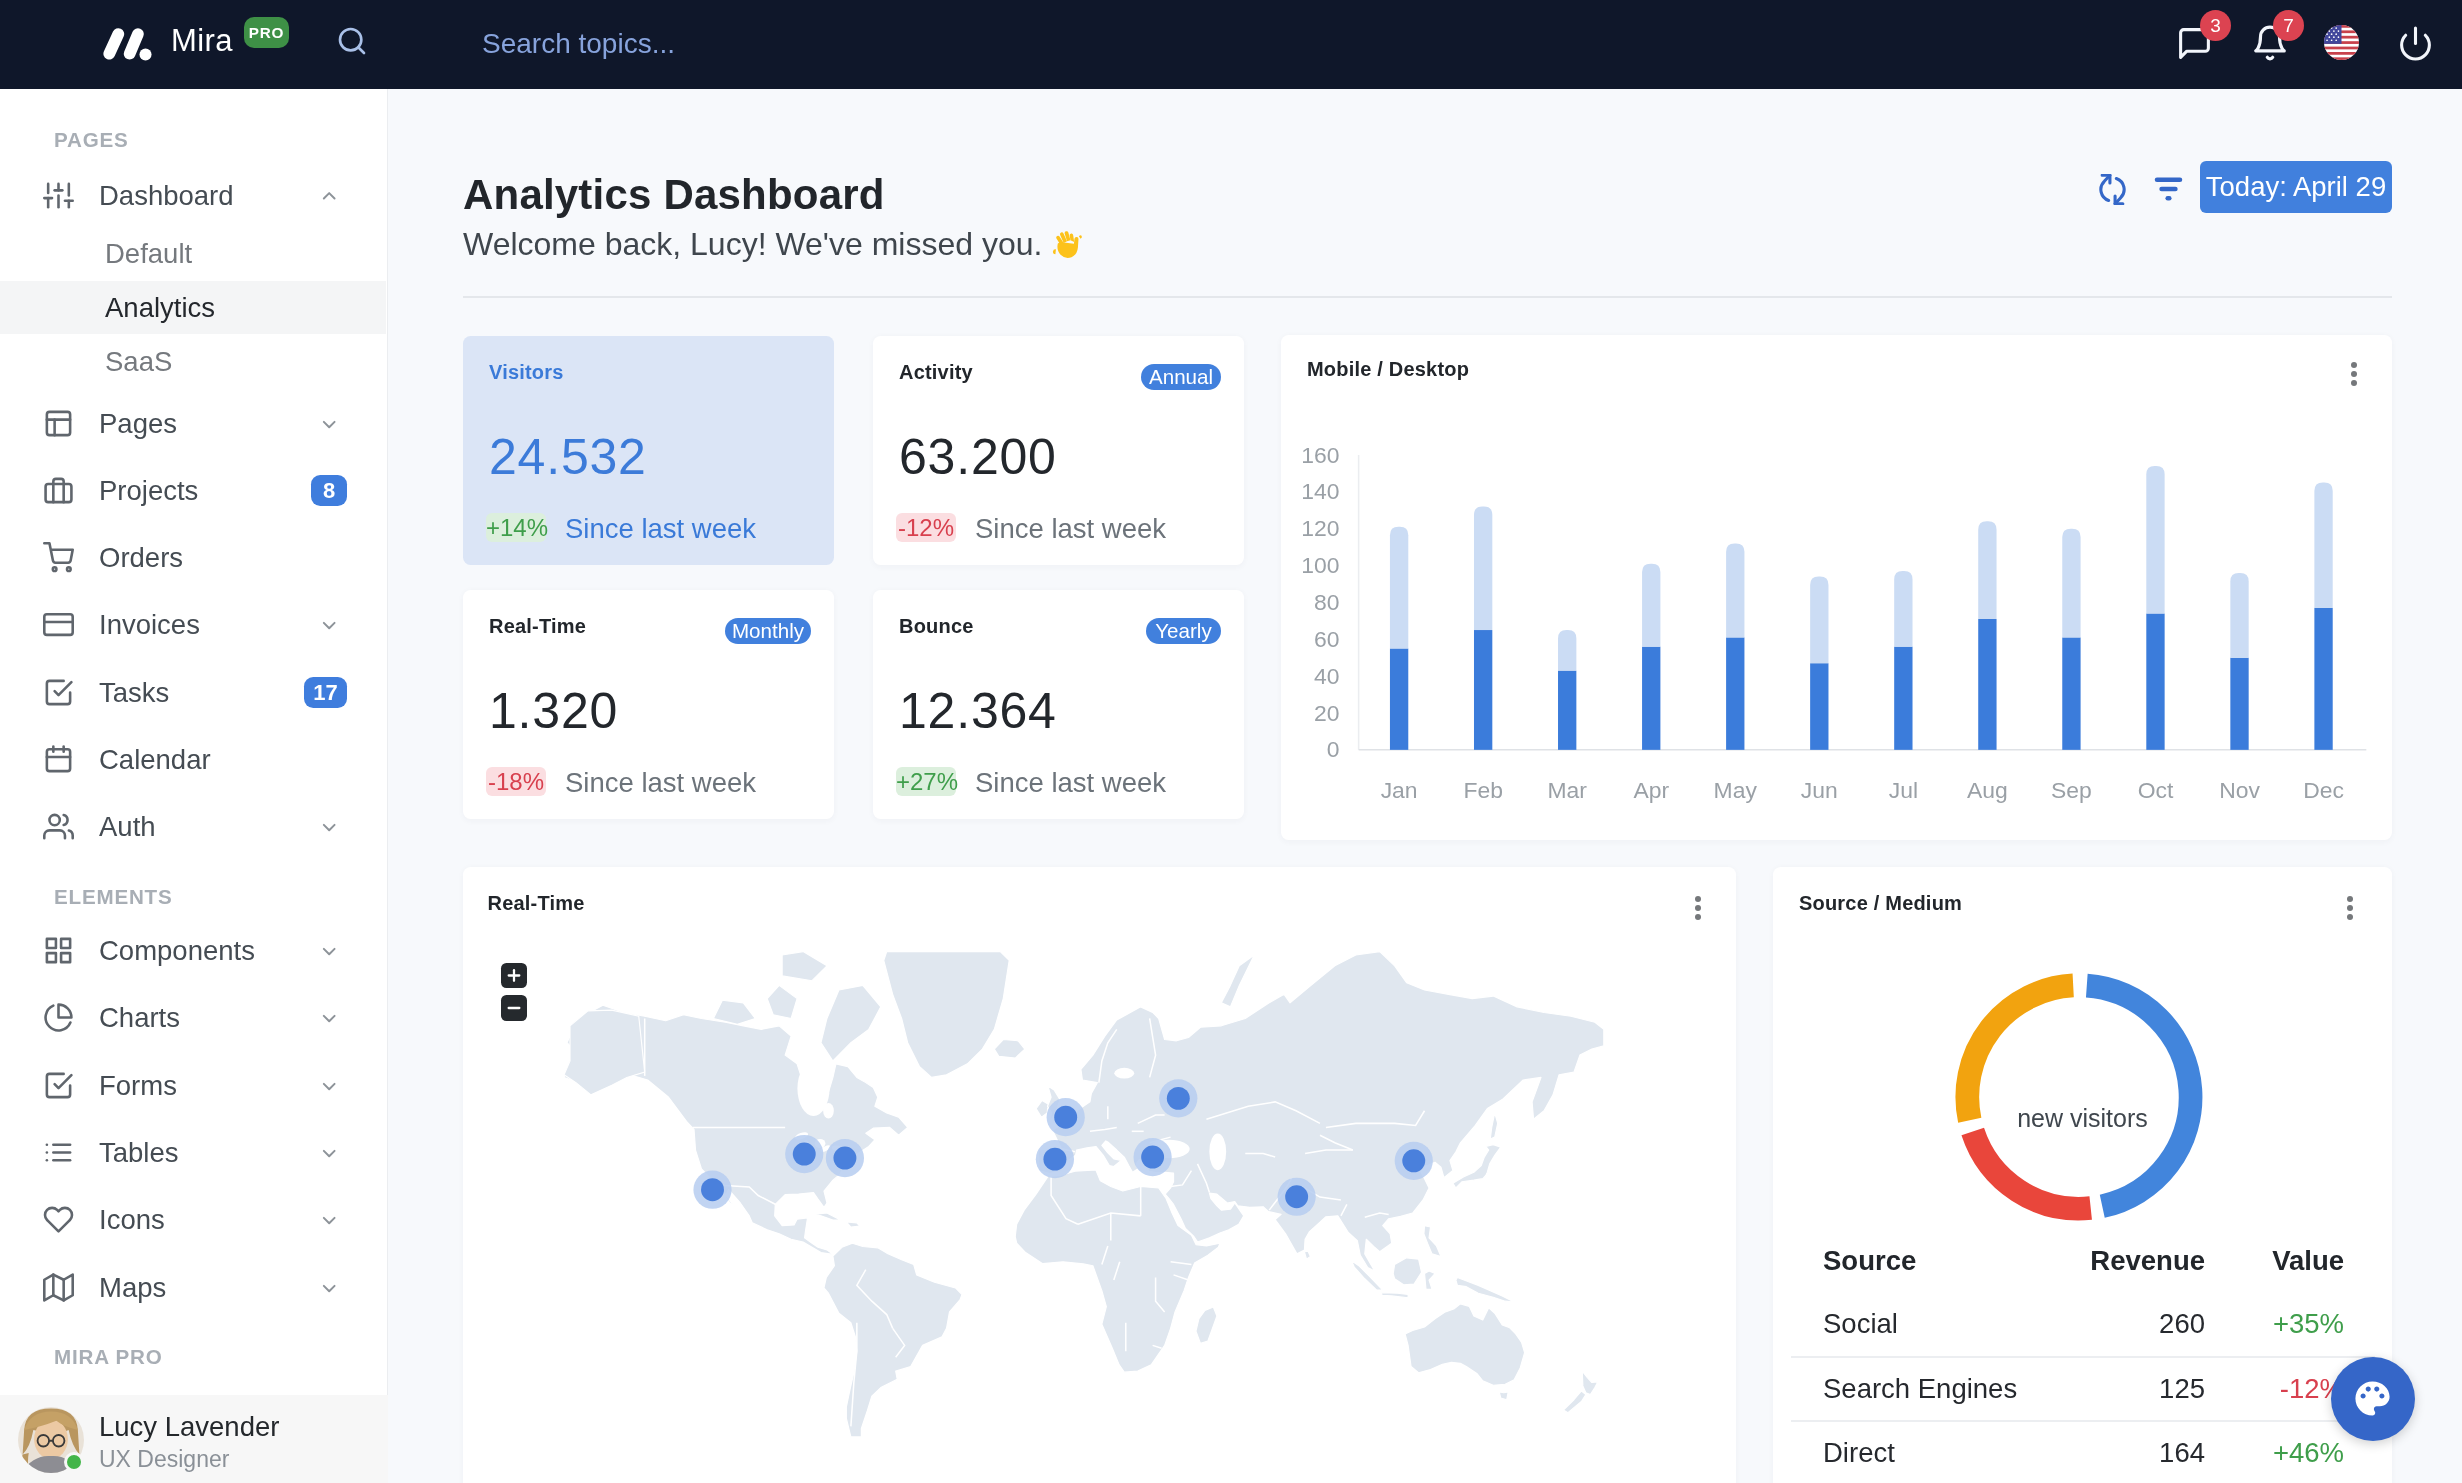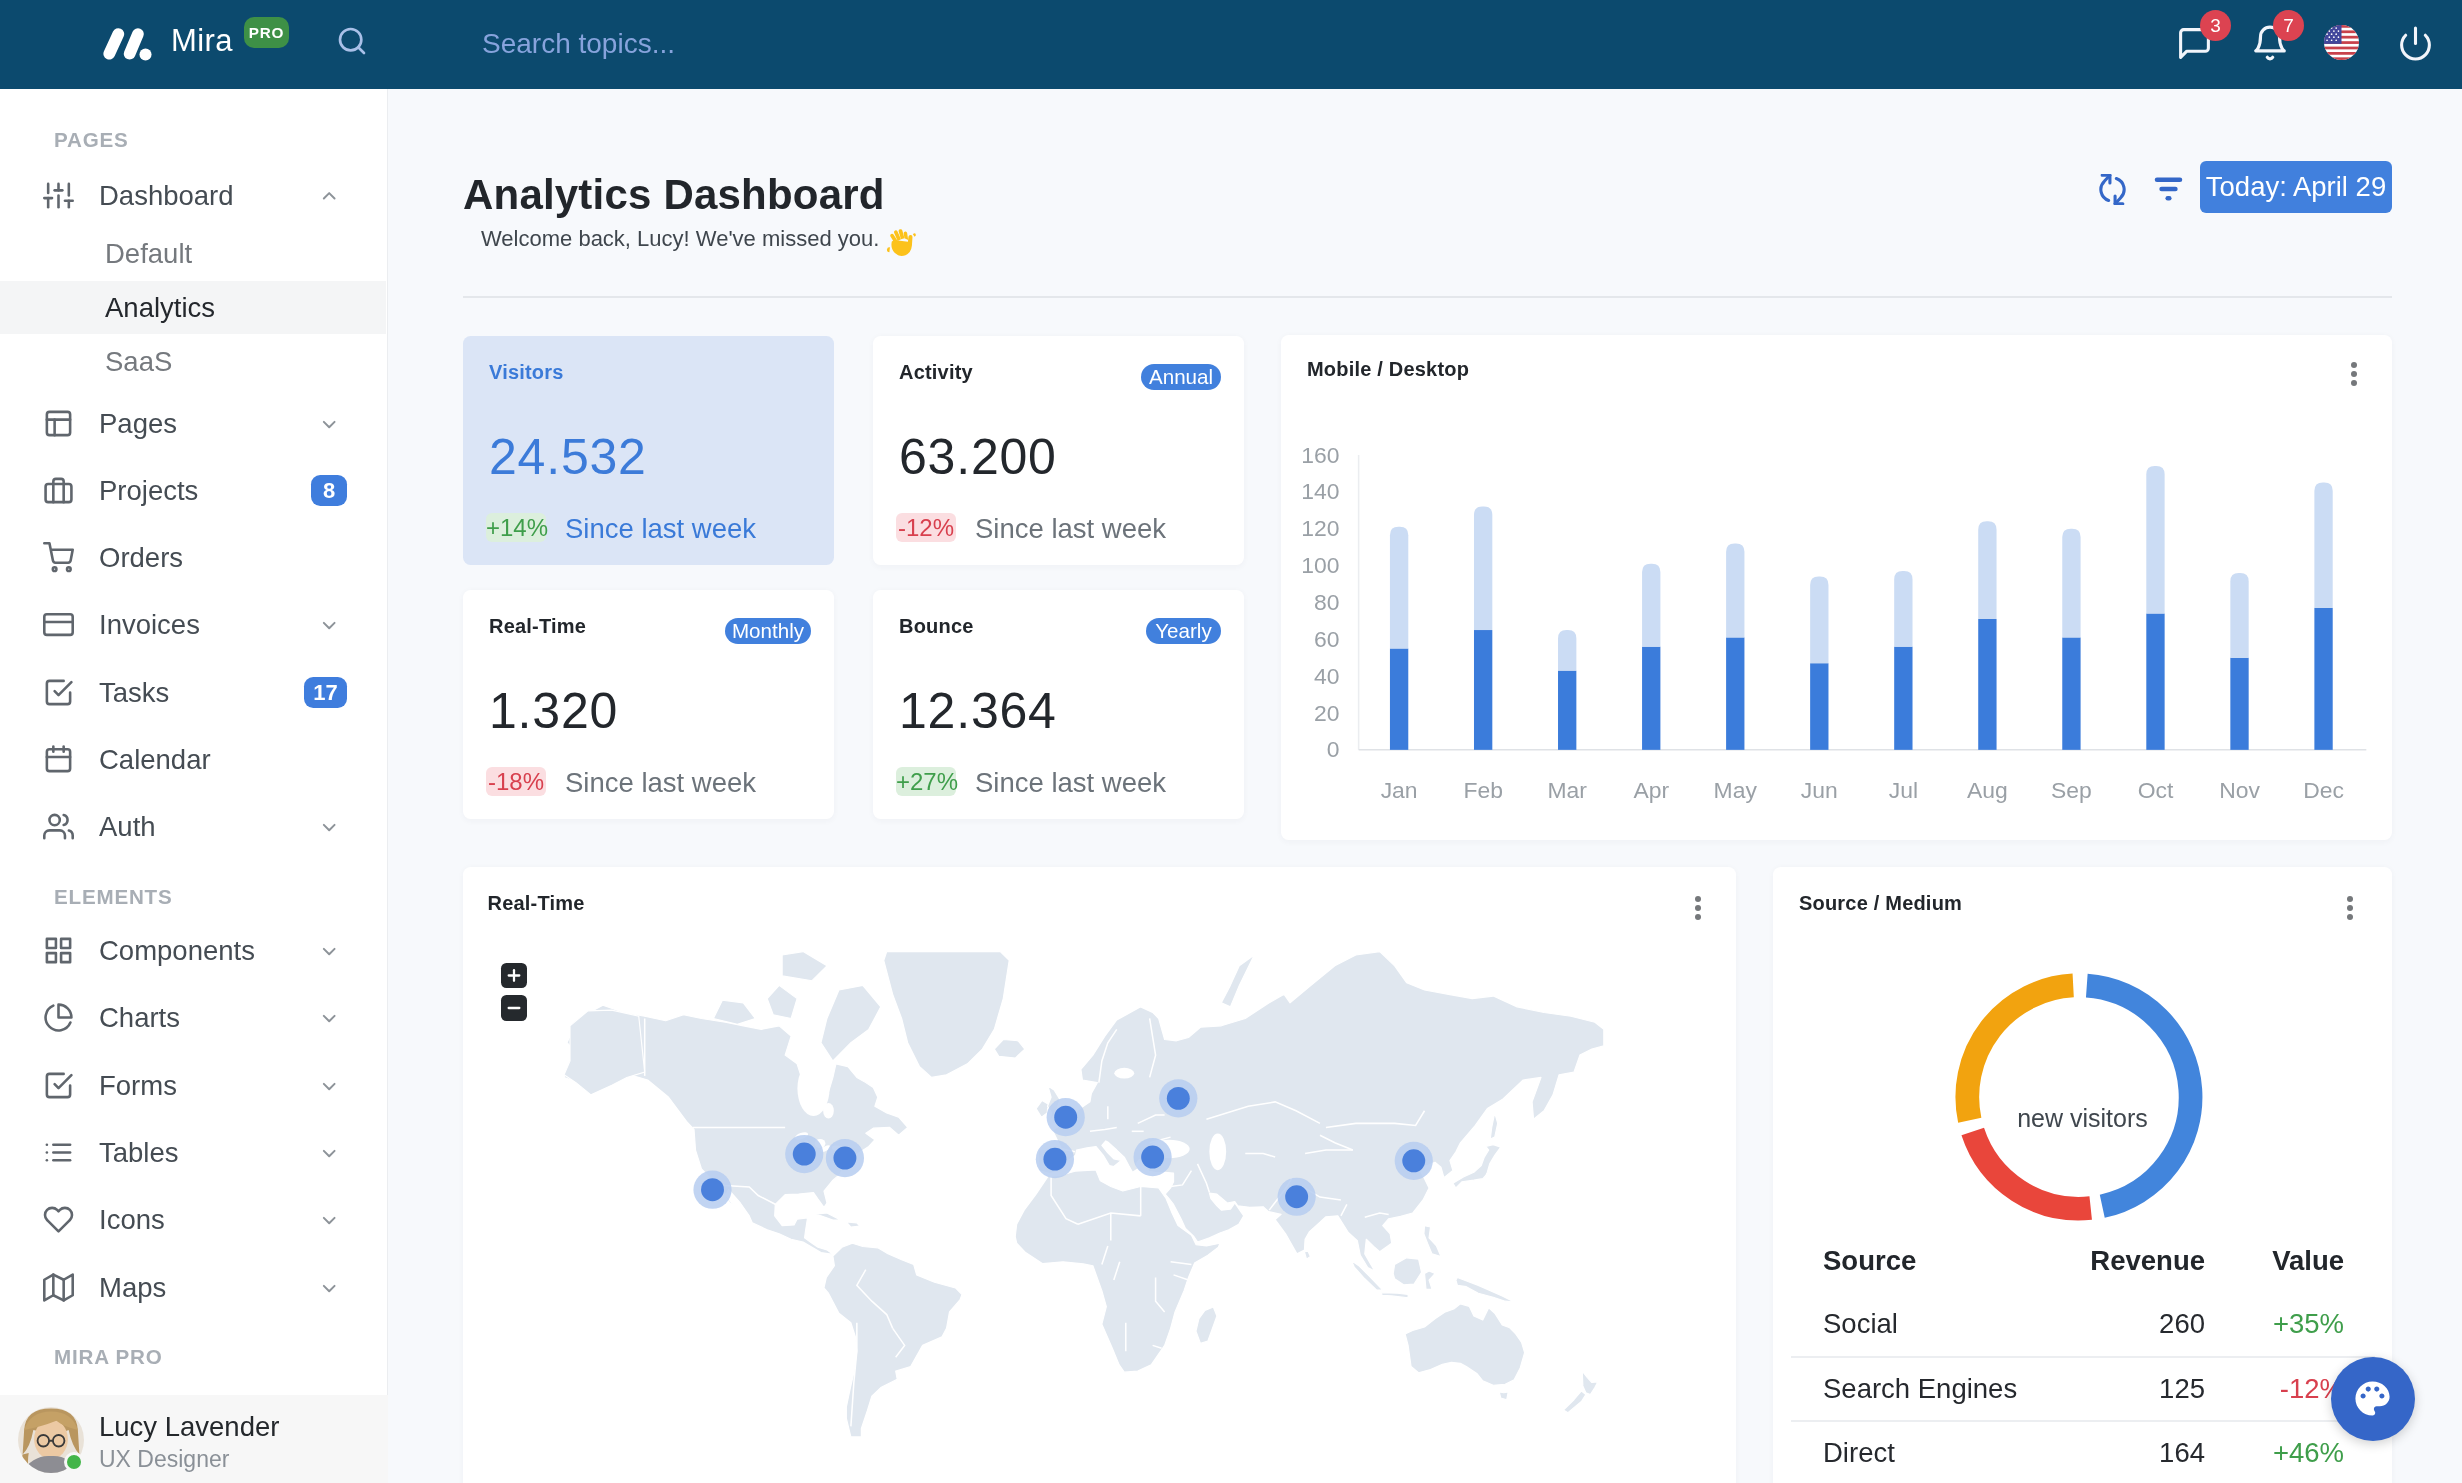--- a/index.html
+++ b/index.html
@@ -1,21 +1,21 @@
 <!DOCTYPE html>
 <html style="font-size:12.2px"><head>
 <meta charset="utf-8">
 <style>
 * { margin:0; padding:0; box-sizing:border-box; }
 html,body { width:2462px; height:1484px; overflow:hidden; }
 body { font-family:"Liberation Sans", sans-serif; background:#f7f9fc; position:relative; }
 .abs { position:absolute; }
 
 
-#header { position:absolute; left:0; top:0; width:2462px; height:89px; background:#0c4a6e; z-index:5; }
+#header { position:absolute; left:0; top:0; width:2462px; height:89px; background:#0f172a; z-index:5; }
 #logo-text { position:absolute; left:171px; top:23px; font-size:31px; color:#fff; font-weight:400; letter-spacing:0.4px; }
 #pro-badge { position:absolute; left:244px; top:17px; width:45px; height:31px; background:#3e9046; border-radius:10px; color:#fff; font-size:15.3px; font-weight:700; text-align:center; line-height:31px; letter-spacing:0.8px; }
 #search-ph { position:absolute; left:482px; top:27.5px; font-size:28px; color:#87a3dc; }
 
 
 #sidebar { position:absolute; left:0; top:89px; width:388px; height:1394px; background:#fff; z-index:4; border-right:0.8px solid #ebedf0; }
 .sb-label { position:absolute; left:54px; font-size:20.6px; font-weight:600; color:#a8aeb5; letter-spacing:0.8px; }
 .sb-item { position:absolute; left:0; width:388px; height:67px; }
 .sb-item .ic { position:absolute; left:43px; top:18.4px; width:31px; height:31px; }
 .sb-item .tx { position:absolute; left:99px; top:17.6px; font-size:27.5px; color:#454c53; }
@@ -291,21 +291,21 @@
       <path d="M80 62 Q84 76 82 86 L72 86 Q74 70 72 60 Z" fill="#b9965f"></path>
     </g>
   </svg>
   <div class="abs" style="left:64px;top:1363px;width:20px;height:20px;border-radius:50%;background:#43b549;border:3.1px solid #f7f7f7"></div>
   <div class="abs" style="left:99px;top:1322px;font-size:27.5px;color:#24282c;">Lucy Lavender</div>
   <div class="abs" style="left:99px;top:1357px;font-size:23px;color:#8a9097;">UX Designer</div>
 </div>
 
 <div id="main">
   <div class="abs" style="left:463px;top:171px;font-size:42px;font-weight:700;color:#22262b;letter-spacing:0.2px">Analytics Dashboard</div>
-  <div class="abs" style="left:481px;top:226px;font-size:22px;color:#3f464d;display:flex;align-items:flex-start;">Welcome back, Lucy! We've missed you.&nbsp;
+  <div class="abs" style="left:463px;top:226px;font-size:32px;color:#3f464d;display:flex;align-items:flex-end;">Welcome back, Lucy! We've missed you.&nbsp;
   <svg style="margin-top:3.1px" width="32" height="32" viewBox="0 0 24 24">
     <g fill="#fcc21b">
       <path d="M7.5 11 L4 5.5 a1.4 1.4 0 0 1 2.4-1.4 L9.5 9"></path>
       <path d="M9.5 9 L6.8 2.8 a1.4 1.4 0 0 1 2.5-1.2 L12 7.6"></path>
       <path d="M12 7.6 L10.3 2a1.4 1.4 0 0 1 2.7-.8 L14.6 7"></path>
       <path d="M14.6 7 L14 3.4a1.3 1.3 0 0 1 2.6-.4 L17.4 8.2"></path>
       <path d="M5.1 9.4 Q4 14.5 7.2 17.8 Q10.8 21.4 15.4 19.6 Q19.6 17.8 20.2 12.4 L20.6 6.2 a1.5 1.5 0 0 0-3-.3 L17.2 9.6 L6.9 8.2 Z"></path>
       <path d="M3.7 13.7 Q1.8 13.2 1.5 15.3 Q1.3 17.2 3.3 17.5 Z"></path>
       <path d="M20.9 3.9 Q22.3 2.5 23 3.8 Q23.6 5 22.2 5.9 Z"></path>
     </g>

